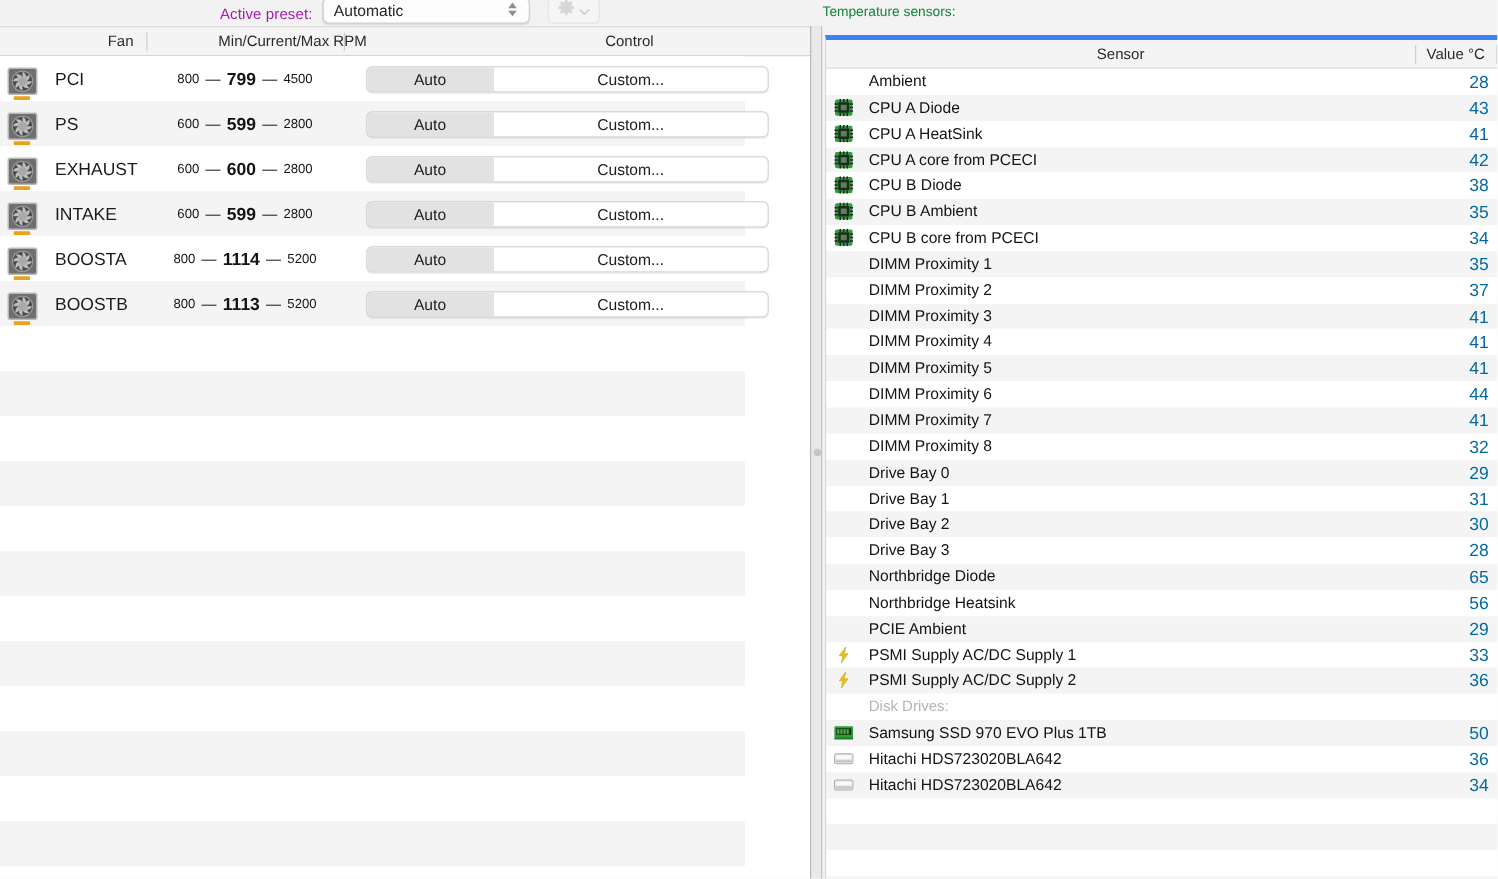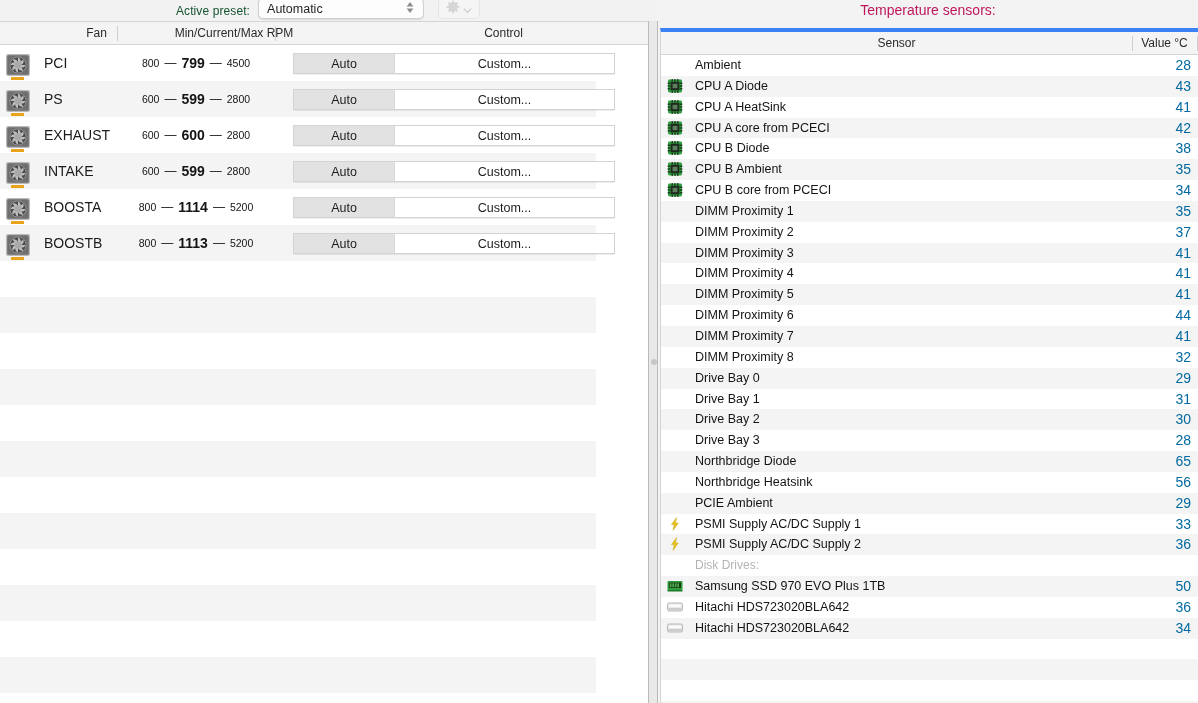--- a/index.html
+++ b/index.html
@@ -24,21 +24,21 @@
     left: 0; top: 0;
     width: 656px; height: 21px;
     background: #f2f2f2;
     display: flex;
     align-items: center;
     justify-content: center;
     gap: 8px;
   }
   .toolbar-label {
     font-size: 12px;
-    color: #14532d;
+    color: #a21caf;
     letter-spacing: .1px;
   }
   .preset-select {
     position: relative;
     width: 166px;
     height: 21px;
     margin-top: -4px;
     background: #fdfdfd;
     border: 1px solid #d0d0d0;
     border-radius: 5px;
@@ -138,21 +138,21 @@
   }
   .rpm-min, .rpm-max { font-size: 10.5px; }
   .rpm-cur { font-size: 14px; font-weight: bold; }
   .rpm-dash { font-size: 12px; }
 
   .seg-control {
     position: absolute;
     left: 293px; top: 8px;
     width: 322px; height: 21px;
     border: 1px solid #d3d3d3;
-    border-radius: 0;
+    border-radius: 5px;
     display: flex;
     overflow: hidden;
     background: #ffffff;
     box-shadow: 0 0.5px 1px rgba(0,0,0,.07);
   }
   .seg {
     flex: 0 0 auto;
     display: flex;
     align-items: center;
     justify-content: center;
@@ -183,23 +183,22 @@
   
   .sensor-panel {
     position: absolute;
     left: 658px; top: 0;
     width: 540px; height: 703px;
     background: #f3f3f3;
   }
   .sensor-title {
     height: 20px;
     line-height: 20px;
-    text-align: center;
-    font-size: 14px;
-    color: #be185d;
+    font-size: 11px;
+    color: #15803d;
   }
   .sensor-table {
     position: absolute;
     left: 2px; top: 28px;
     width: 538px;
     height: 675px;
     background: #ffffff;
     border-top: 4px solid #3b82f6;
     border-left: 1px solid #d4d4d4;
     overflow: hidden;

